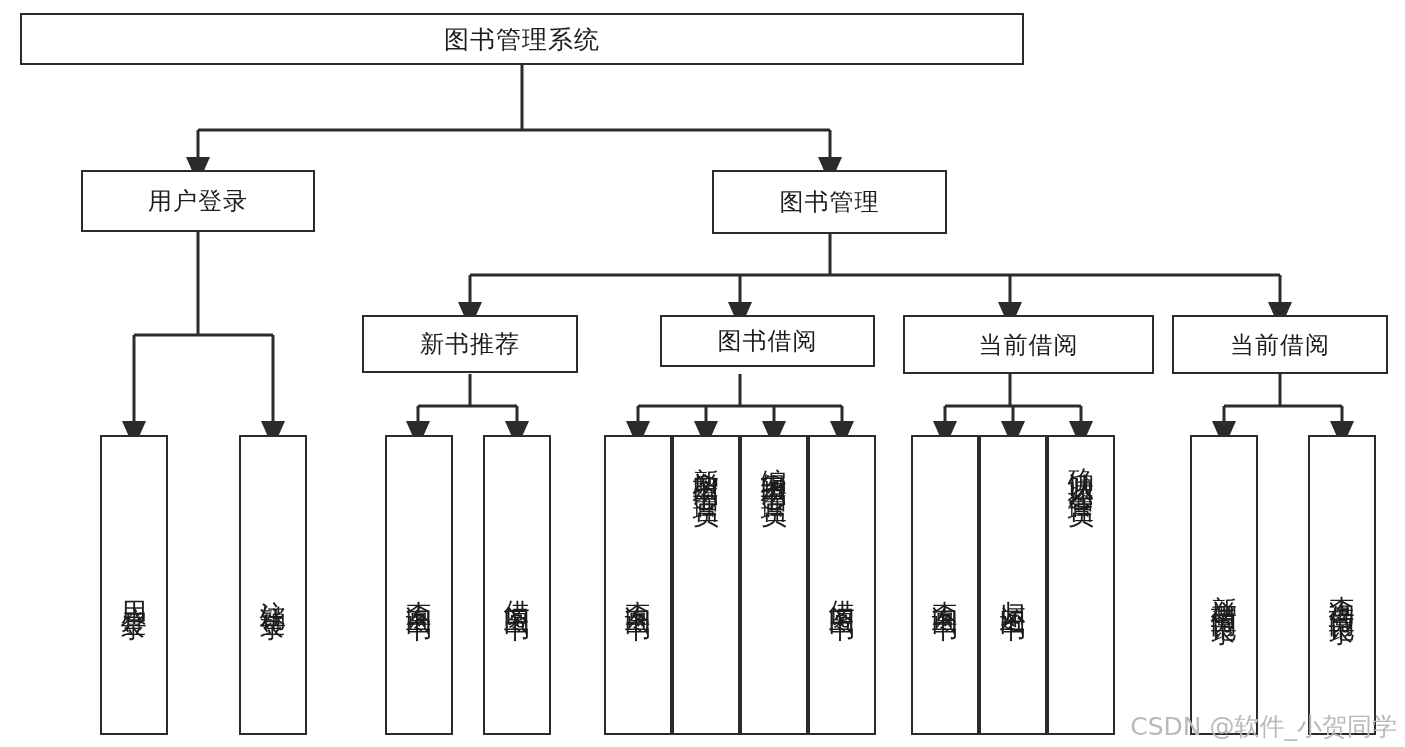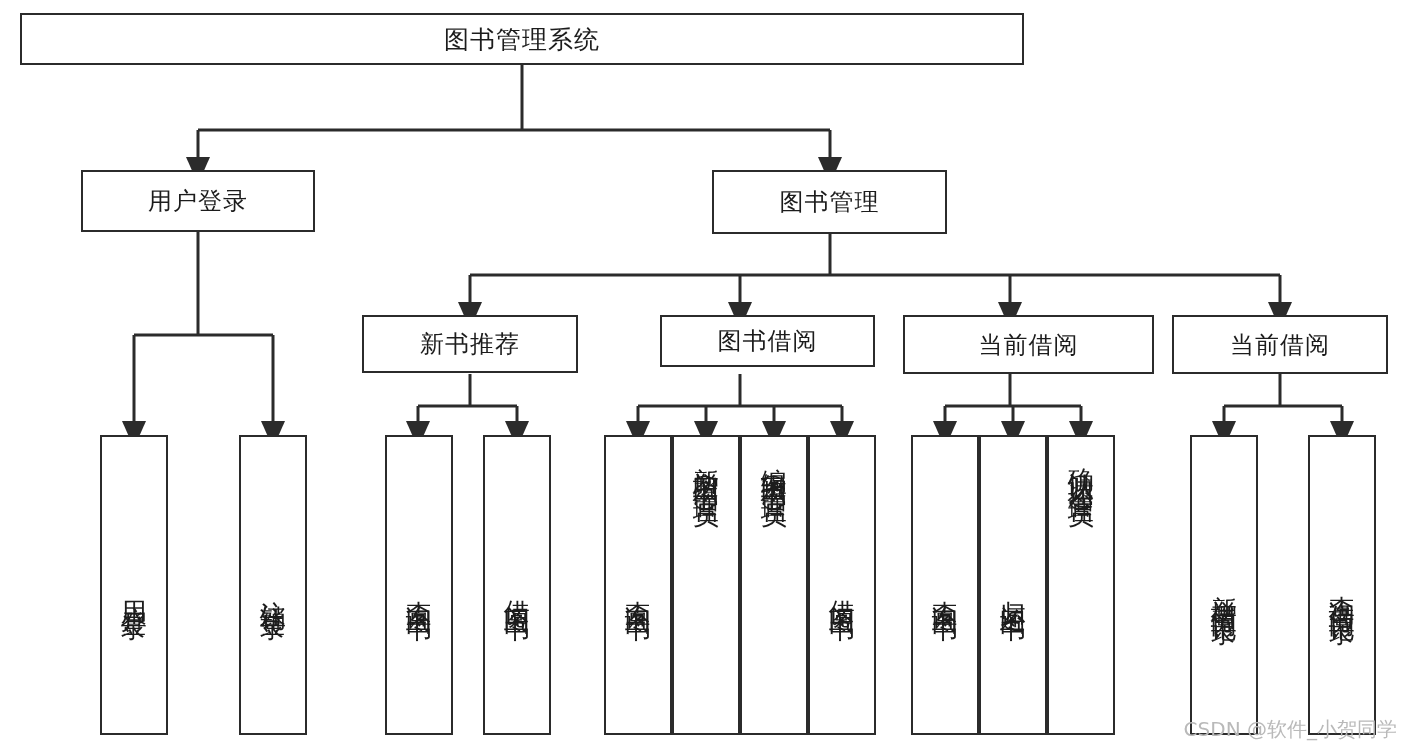--- a/index.html
+++ b/index.html
@@ -44,21 +44,21 @@
     line-height:1.02;
     letter-spacing:5px;
     color:#1c1c1c;
     white-space:nowrap;
   }
   .leaf.mid .vtext{align-self:center;}
 
   .watermark{
     position:absolute;
     right:8px;bottom:4px;
-    font-size:20px;
+    font-size:25px;
     color:#b9b9b9;
     z-index:5;
     white-space:nowrap;
     letter-spacing:0px;
   }
 </style>
 </head>
 <body>
 
 <div id="canvas">

